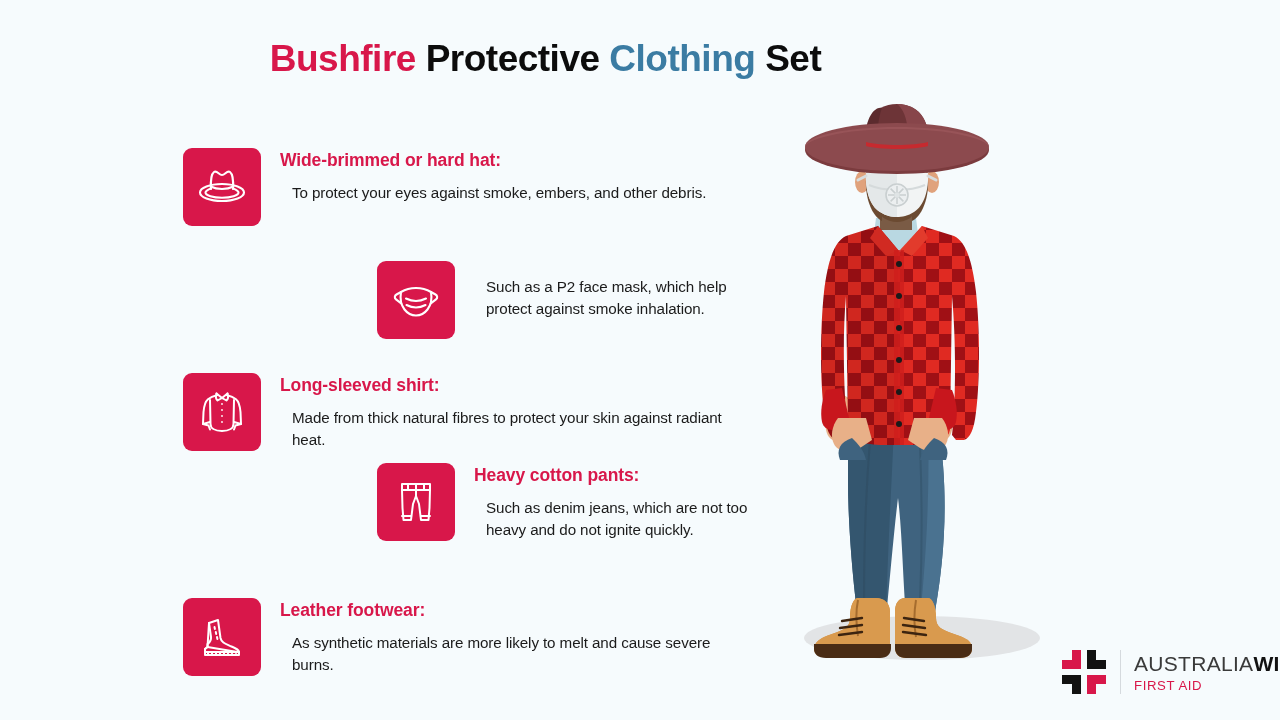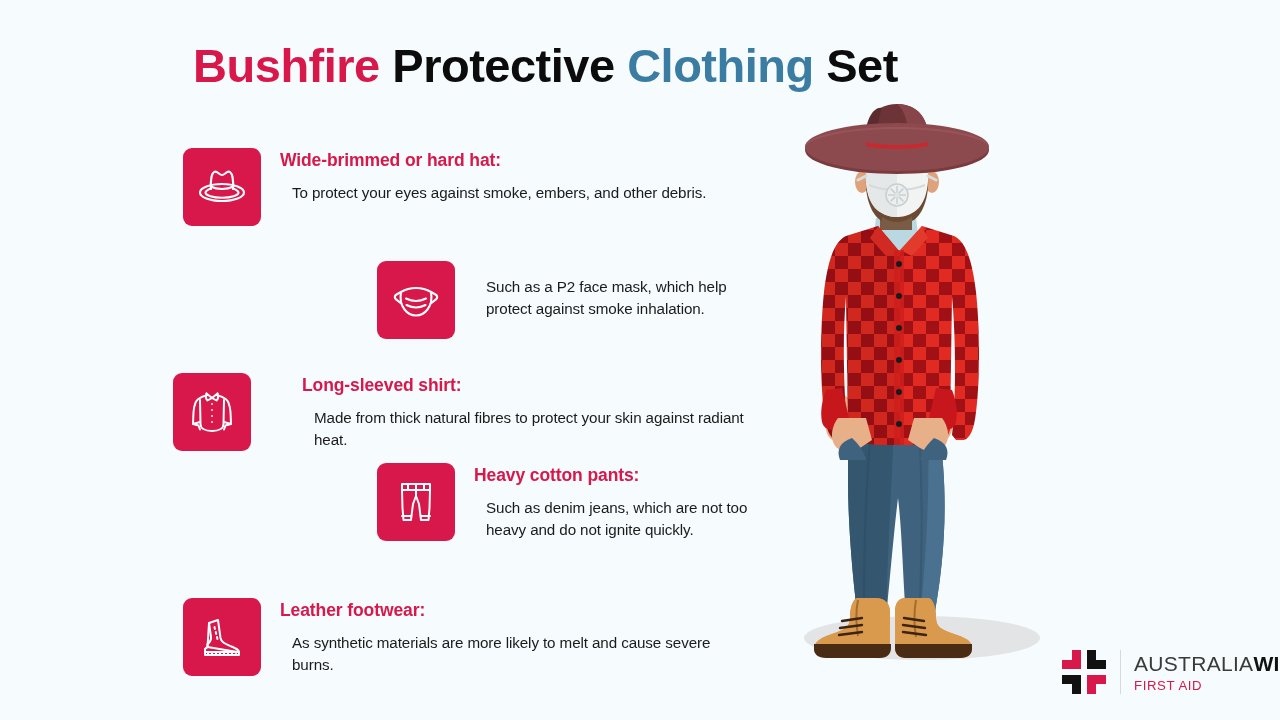--- a/index.html
+++ b/index.html
@@ -7,21 +7,21 @@
     width:1280px;height:720px;overflow:hidden;
     background:#f6fbfd;
     font-family:"Liberation Sans", sans-serif;
     position:relative;
   }
 
   
   .title{
     position:absolute;left:0;top:38px;width:1091px;
     text-align:center;
-    font-size:47px;font-weight:bold;letter-spacing:-0.5px;
+    font-size:37px;font-weight:bold;letter-spacing:-0.5px;
     white-space:nowrap;
   }
   .title span{display:inline;}
   .t-crimson{color:#d8174a;}
   .t-black{color:#0c0c0c;}
   .t-blue{color:#3b7ca3;}
 
   
   .features{position:absolute;left:0;top:0;width:760px;height:720px;}
   .feature{position:absolute;display:flex;align-items:flex-start;}
@@ -38,21 +38,21 @@
     line-height:1.1;letter-spacing:-0.1px;
   }
   .feature p{
     margin:12px;font-size:15.2px;color:#1b1b1b;
     line-height:1.43;letter-spacing:-0.1px;
   }
 
   
   .f1{left:183px;top:148px;}
   .f2{left:377px;top:261px;}
-  .f3{left:173px;top:373px;gap:32px;}
+  .f3{left:183px;top:373px;}
   .f4{left:377px;top:463px;}
   .f5{left:183px;top:598px;}
 
   
   .character{position:absolute;left:770px;top:100px;width:330px;height:580px;}
   .character svg{display:block;}
 
   
   .logo{position:absolute;left:1060px;top:648px;display:flex;align-items:center;}
   .logo-mark{width:48px;height:48px;flex:0 0 48px;}

